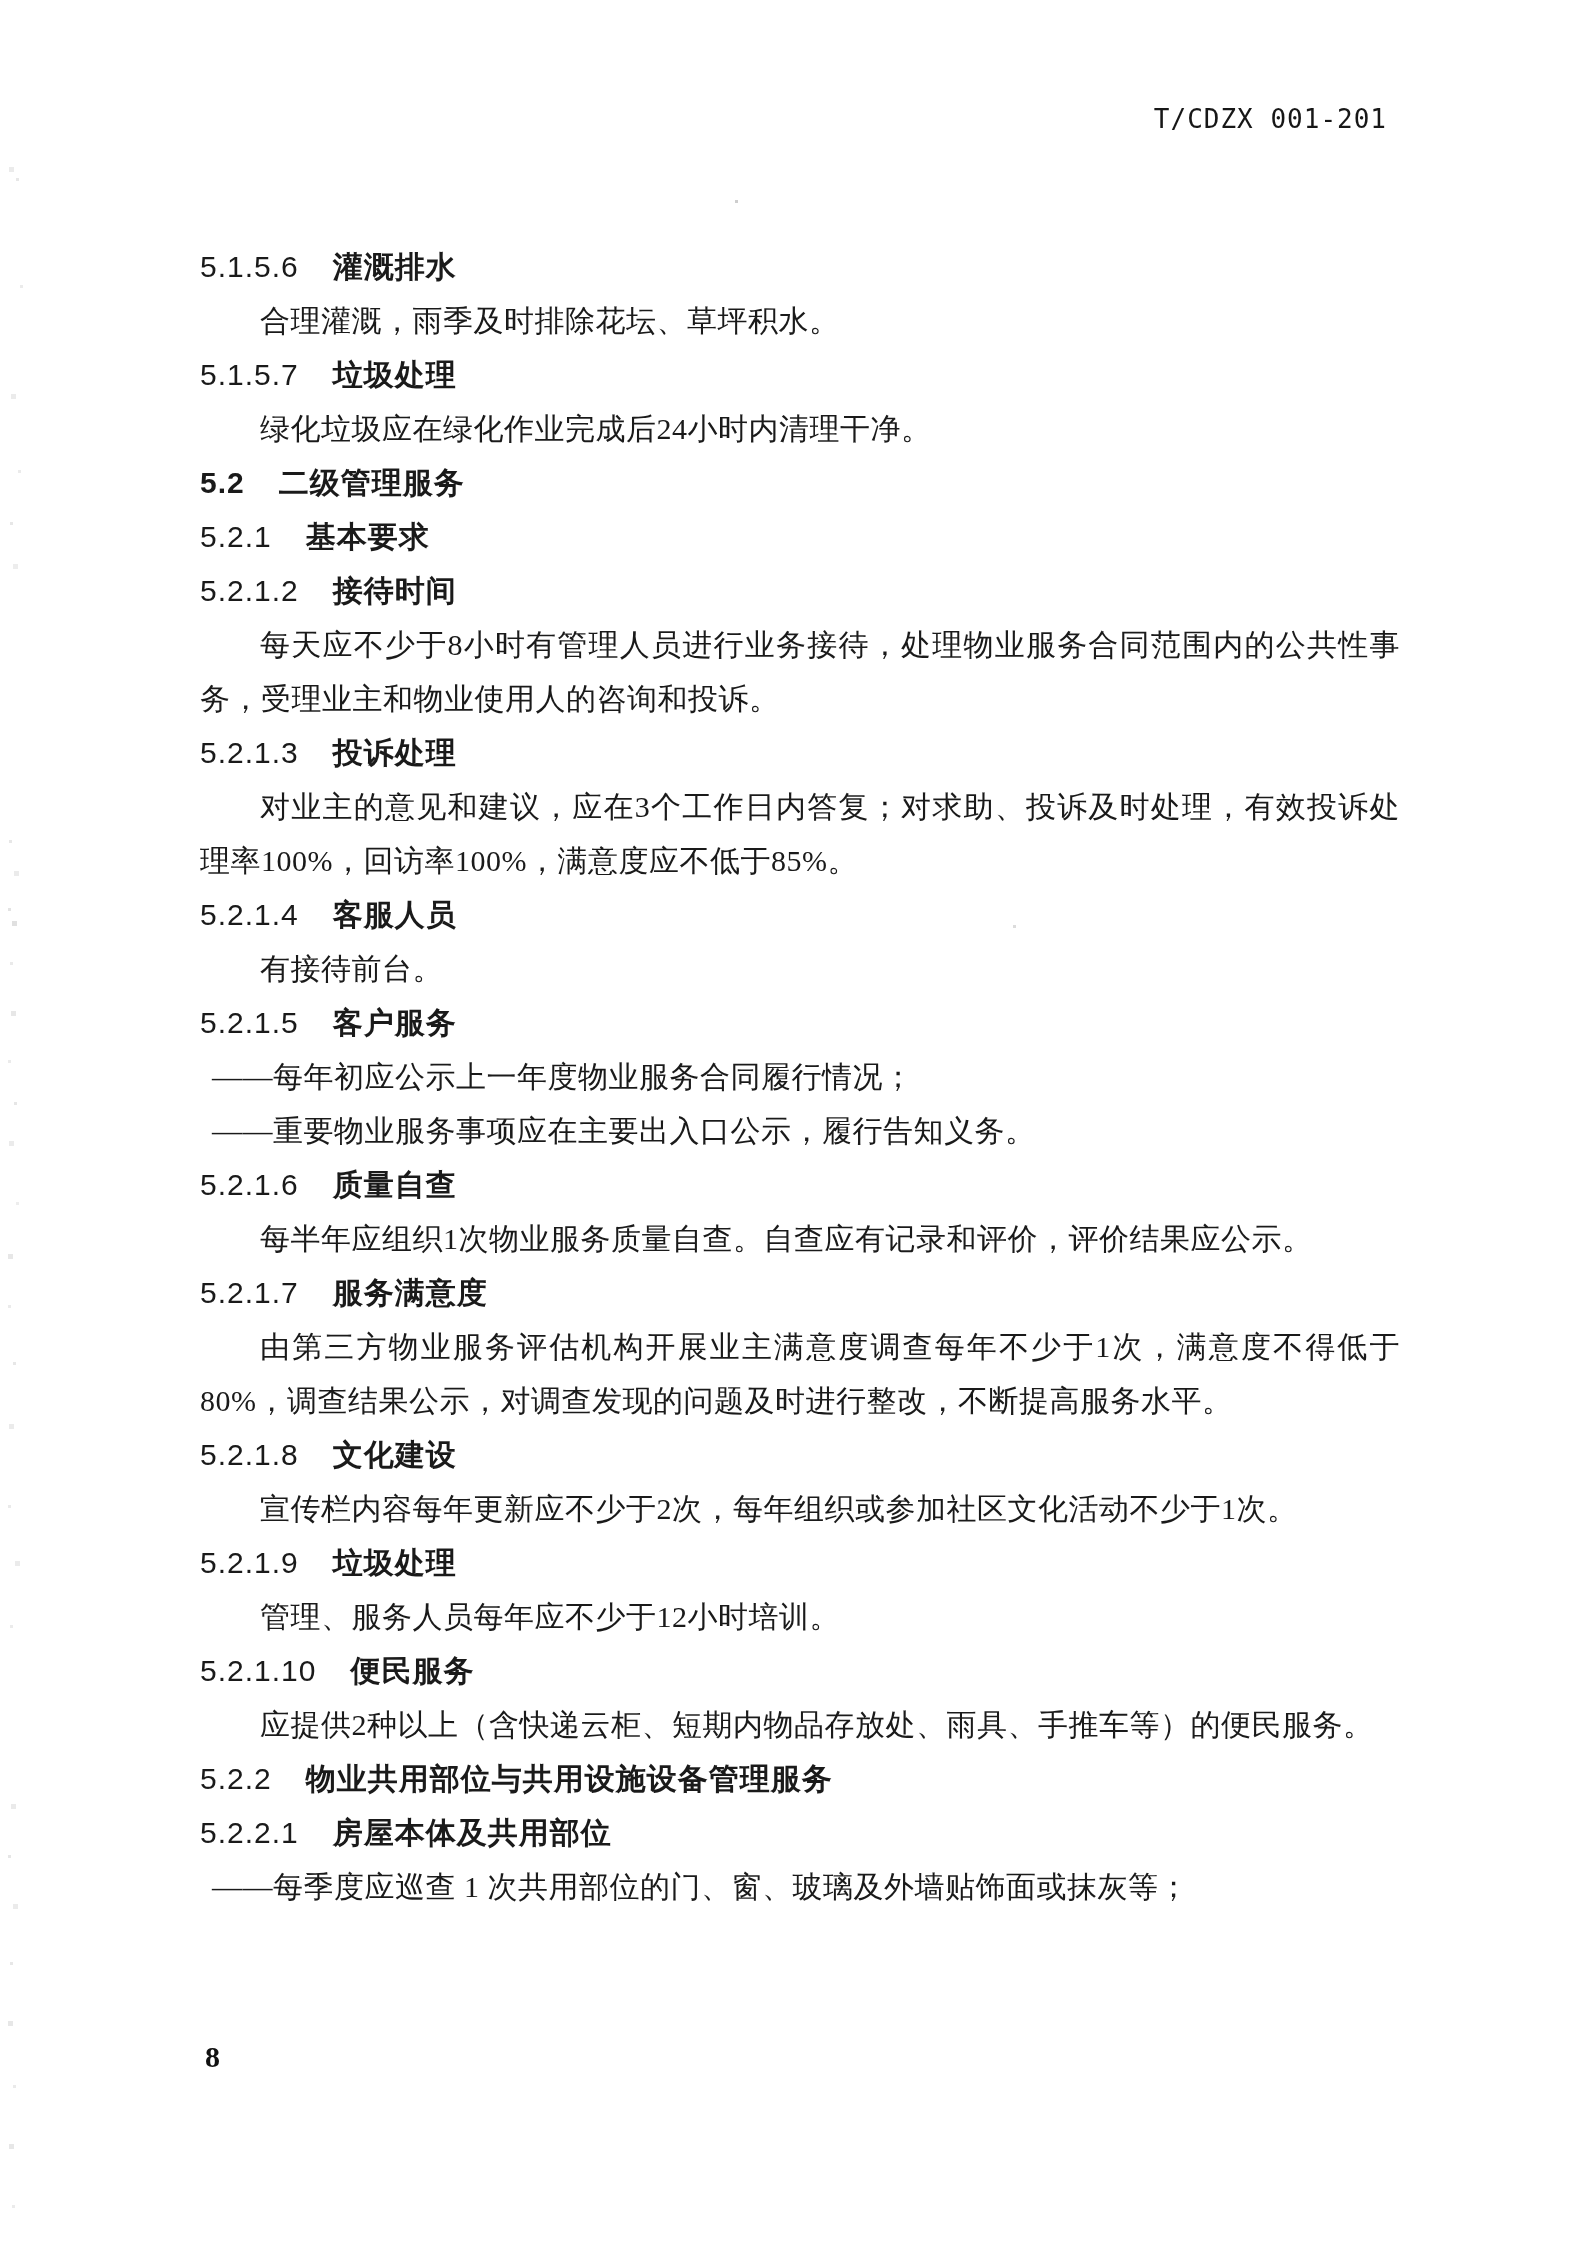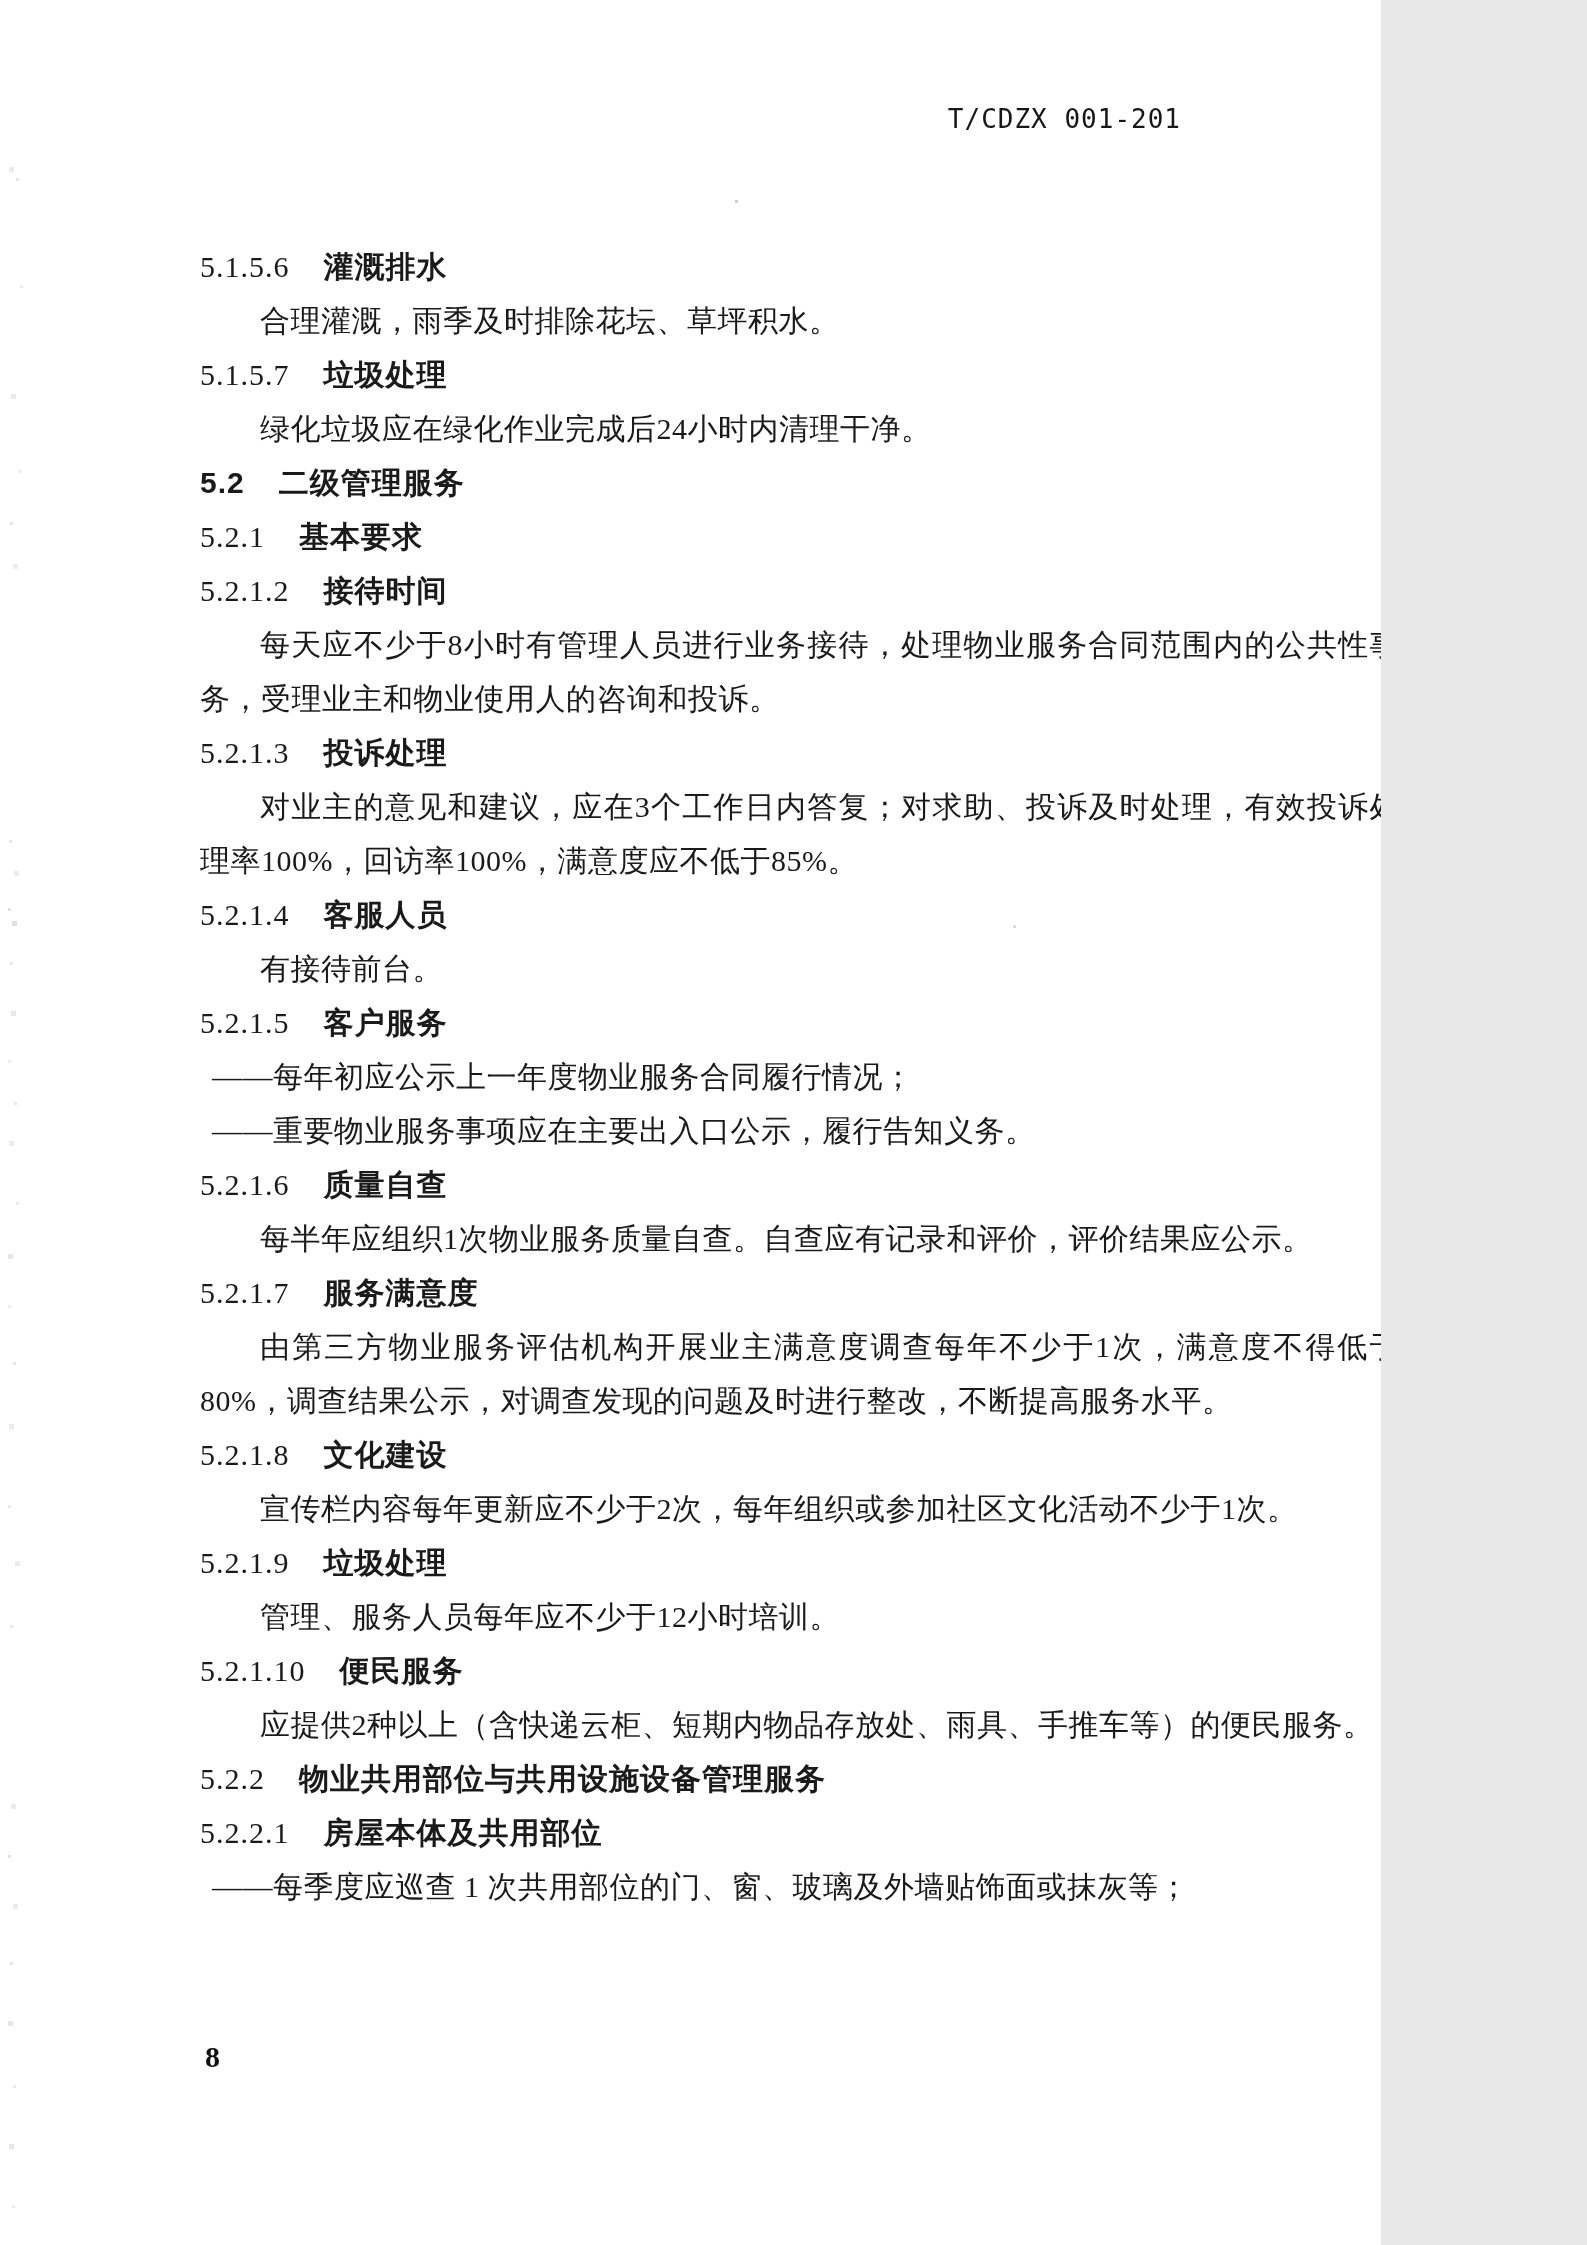--- a/index.html
+++ b/index.html
@@ -1,19 +1,19 @@
 <!DOCTYPE html>
 <html><head>
 <meta charset="utf-8">
 <style>
   * { margin: 0; padding: 0; box-sizing: border-box; }
   html, body { background: #e8e8e8; }
   .page {
     position: relative;
-    width: 1381px;
+    width: 1587px;
     height: 2245px;
     background: #ffffff;
     overflow: hidden;
     font-family: "Liberation Serif", serif;
     color: #1a1a1a;
   }
   .doc-code {
     position: absolute;
     top: 104px;
     right: 200px;
@@ -28,21 +28,21 @@
     position: absolute;
     left: 200px;
     top: 240px;
     width: 1200px;
     font-size: 30px;
     line-height: 54px;
   }
   .block { margin: 0; }
   .heading { white-space: nowrap; }
   .heading .num {
-    font-family: Liberation Serif, serif;
+    font-family: Liberation Sans, sans-serif;
     margin-right: 34px;
     letter-spacing: 1px;
   }
   .heading .title {
     font-family: Liberation Sans, sans-serif;
     font-weight: 700;
     letter-spacing: 1px;
   }
   .heading.lvl2 .num {
     font-family: "Liberation Sans", sans-serif;

